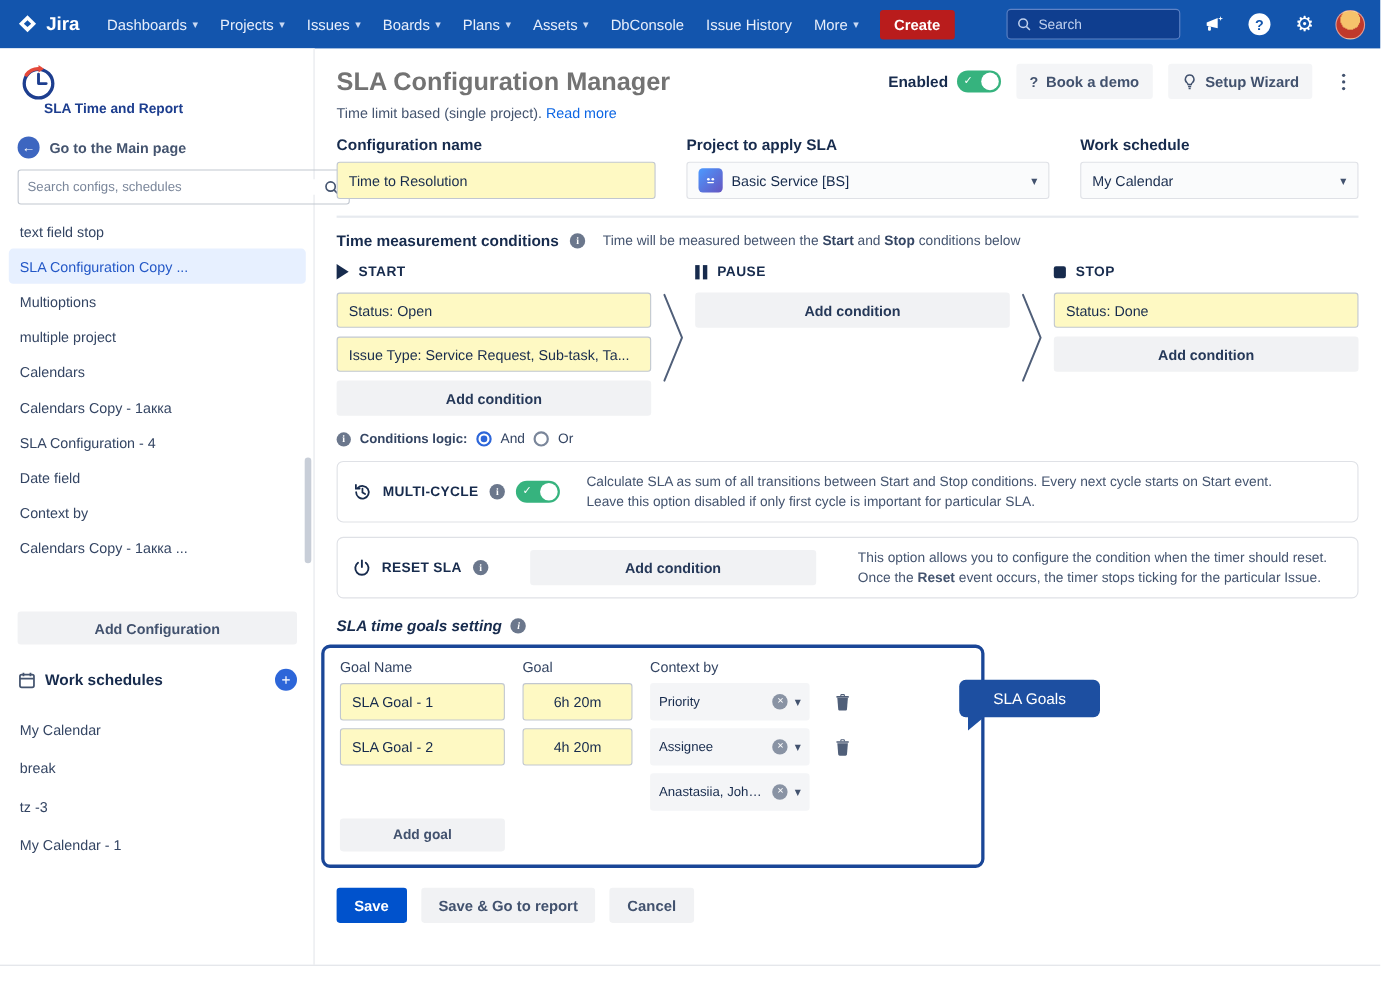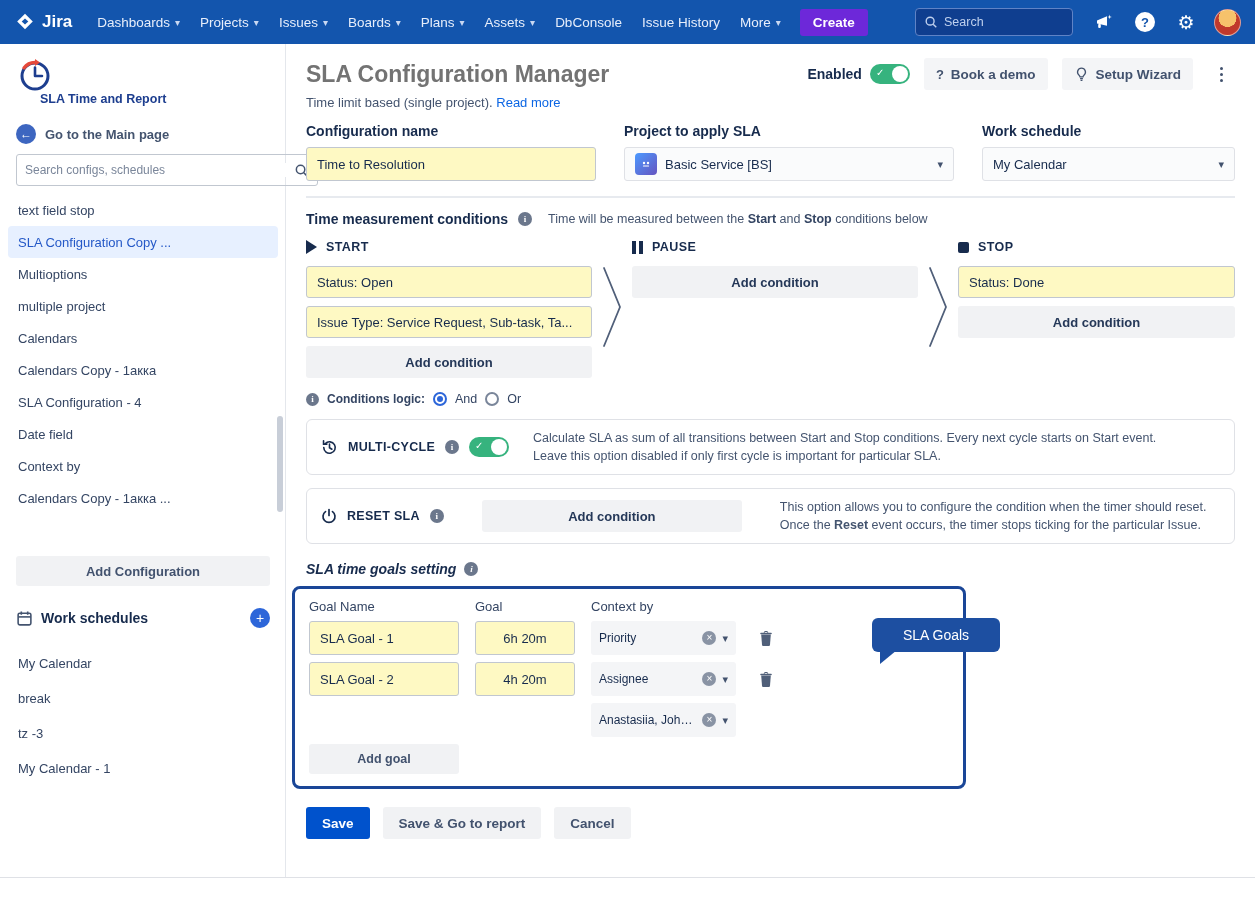--- a/index.html
+++ b/index.html
@@ -4,21 +4,21 @@
 <style>
   * { margin:0; padding:0; box-sizing:border-box; }
   html,body { width:1255px; height:901px; background:#fff; font-family:"Liberation Sans", sans-serif; color:#172B4D; overflow:hidden; position:relative; }
 
   
   .topnav { position:absolute; top:0; left:0; width:1255px; height:44px; background:#1355AD; display:flex; align-items:center; padding:0 14px; gap:2px; }
   .nav-logo { display:flex; align-items:center; gap:6px; margin-right:14px; cursor:pointer; }
   .nav-logo-text { color:#fff; font-size:17px; font-weight:bold; }
   .nav-item { color:#E7EEFB; font-size:13.5px; padding:6px 9px; border-radius:3px; display:flex; align-items:center; gap:5px; white-space:nowrap; cursor:pointer; }
   .nav-caret::after { content:"▾"; font-size:10px; color:#C9D8F2; }
-  .create-btn { background:#6d28d9; color:#fff; font-size:13.5px; font-weight:bold; padding:6px 13px; border-radius:3px; margin-left:8px; border:none; cursor:pointer; }
+  .create-btn { background:#b91c1c; color:#fff; font-size:13.5px; font-weight:bold; padding:6px 13px; border-radius:3px; margin-left:8px; border:none; cursor:pointer; }
   .nav-search { margin-left:auto; width:158px; height:28px; background:#0F3E8F; border:1px solid #5F83C6; border-radius:4px; display:flex; align-items:center; gap:6px; padding:0 8px; }
   .nav-search input { background:transparent; border:none; outline:none; color:#DCE7F8; font-size:12.5px; width:110px; font-family:"Liberation Sans",sans-serif; }
   .nav-search input::placeholder { color:#BFD0EE; }
   .nav-icons { display:flex; align-items:center; gap:15px; margin-left:16px; }
   .icon-btn { width:26px; height:26px; display:flex; align-items:center; justify-content:center; cursor:pointer; }
   .help-circle { width:20px; height:20px; border-radius:50%; background:#fff; color:#1355AD; font-size:13px; font-weight:bold; display:flex; align-items:center; justify-content:center; }
   .help-circle::after { content:"?"; }
   .gear-glyph { color:#fff; font-size:19px; line-height:1; }
   .gear-glyph::after { content:"⚙"; }
   .avatar { width:27px; height:27px; border-radius:50%; background:radial-gradient(circle at 50% 32%, #F6C26B 0 42%, #C0392B 43% 100%); border:1px solid rgba(255,255,255,.5); cursor:pointer; }
@@ -103,21 +103,21 @@
 
   .opt-box { margin-top:13px; border:1px solid #DFE1E6; border-radius:6px; min-height:56px; display:flex; align-items:center; padding:8px 14px; gap:10px; }
   .box-label { font-size:12.5px; font-weight:bold; letter-spacing:.3px; white-space:nowrap; }
   .desc { font-size:12.5px; color:#44546F; line-height:1.45; }
   .reset-addbtn { width:260px; margin-left:28px; flex:none; }
   .reset-desc { margin-left:28px; }
   .mc-desc { margin-left:14px; }
 
   .goals-title-row { margin-top:17px; display:flex; align-items:center; gap:8px;font-style:italic; }
   .goals-wrap { position:relative; margin-top:9px; margin-left:-14px; }
-  .goals-table { width:674px; border:3px solid #1A4697; border-radius:8px; padding:10px 14px 12px 14px; display:grid; grid-template-columns:150px 100px 145px 30px; column-gap:16px; row-gap:7px; align-items:center; }
+  .goals-table { width:603px; border:3px solid #1A4697; border-radius:8px; padding:10px 14px 12px 14px; display:grid; grid-template-columns:150px 100px 145px 30px; column-gap:16px; row-gap:7px; align-items:center; }
   .g-head { font-size:13px; color:#344563; }
   .g-input { height:34px; }
   .g-goal { text-align:center; }
   .g-select { height:34px; background:#F4F5F7; border:none; border-radius:3px; display:flex; align-items:center; gap:6px; padding:0 8px; font-size:12px; cursor:pointer; grid-column:3; }
   .g-select .sel-text { flex:1; white-space:nowrap; overflow:hidden; text-overflow:ellipsis; }
   .clear-x { width:14px; height:14px; border-radius:50%; background:#8993A4; color:#fff; font-size:10px; line-height:1; display:flex; align-items:center; justify-content:center; flex:none; cursor:pointer; }
   .clear-x::after { content:"×"; }
   .trash-btn { width:28px; height:30px; background:transparent; border:none; display:flex; align-items:center; justify-content:center; cursor:pointer; grid-column:4; }
   .add-goal { grid-column:1; height:30px; background:#F1F2F4; border:none; border-radius:3px; font-size:12.5px; font-weight:bold; color:#42526E; cursor:pointer; font-family:"Liberation Sans",sans-serif; }
   .callout { position:absolute; left:580px; top:32px; min-width:128px; height:34px; background:#1D4FA1; color:#fff; border-radius:6px; display:flex; align-items:center; justify-content:center; font-size:14px; padding:0 18px; }

